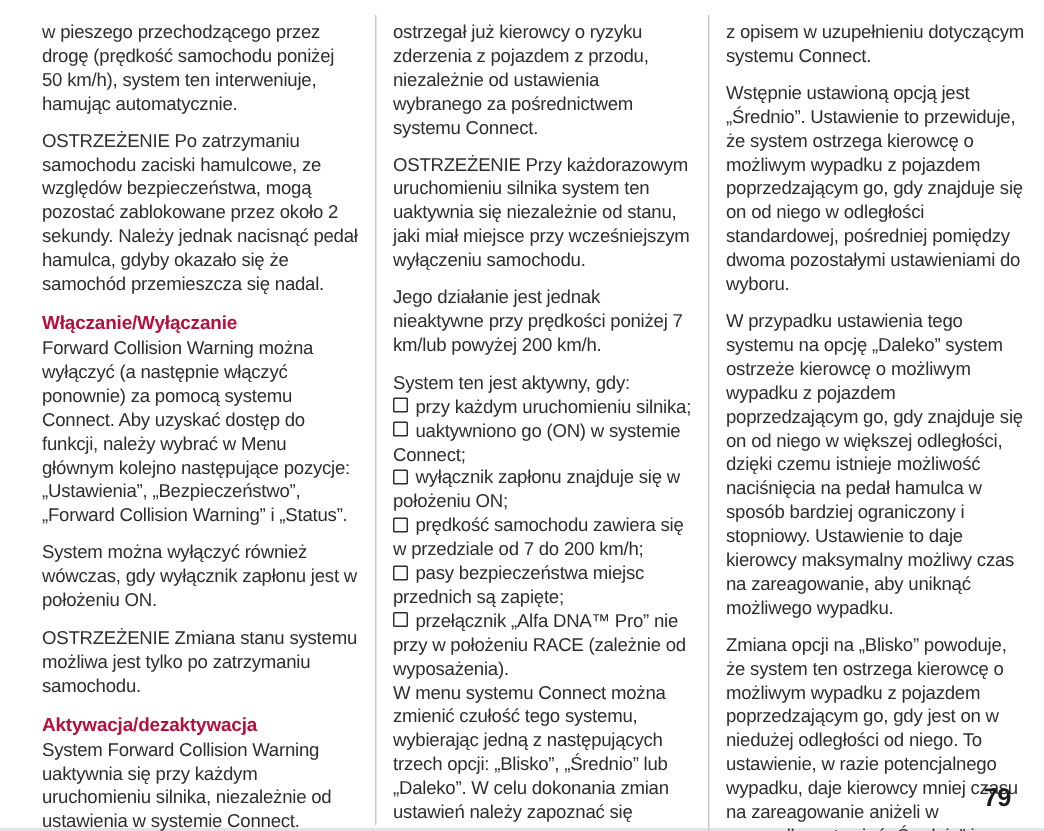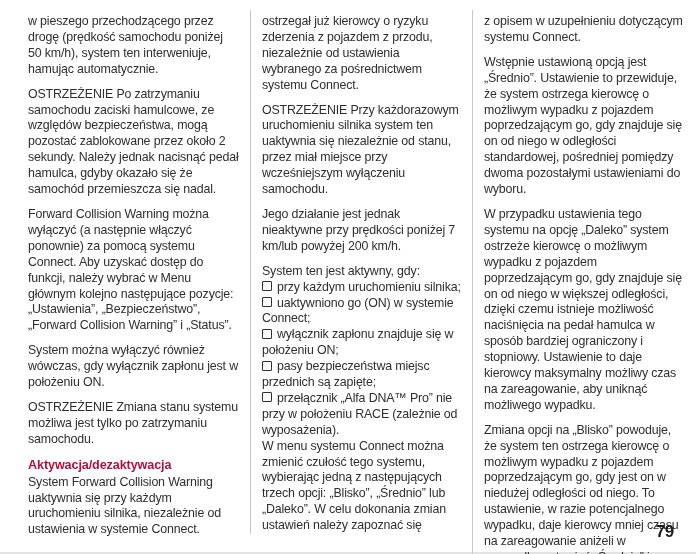--- a/index.html
+++ b/index.html
@@ -72,36 +72,38 @@
 </style>
 </head>
 <body>
 
 <div class="page">
   <div class="cols">
 
     <div class="col">
       <p>w pieszego przechodzącego przez drogę (prędkość samochodu poniżej 50 km/h), system ten interweniuje, hamując automatycznie.</p>
       <p>OSTRZEŻENIE Po zatrzymaniu samochodu zaciski hamulcowe, ze względów bezpieczeństwa, mogą pozostać zablokowane przez około 2 sekundy. Należy jednak nacisnąć pedał hamulca, gdyby okazało się że samochód przemieszcza się nadal.</p>
+      <p class="h">Włączanie/Wyłączanie</p>
       <p>Forward Collision Warning można wyłączyć (a następnie włączyć ponownie) za pomocą systemu Connect. Aby uzyskać dostęp do funkcji, należy wybrać w Menu głównym kolejno następujące pozycje: „Ustawienia”, „Bezpieczeństwo”, „Forward Collision Warning” i „Status”.</p>
       <p>System można wyłączyć również wówczas, gdy wyłącznik zapłonu jest w położeniu ON.</p>
       <p>OSTRZEŻENIE Zmiana stanu systemu możliwa jest tylko po zatrzymaniu samochodu.</p>
       <p class="h">Aktywacja/dezaktywacja</p>
       <p>System Forward Collision Warning uaktywnia się przy każdym uruchomieniu silnika, niezależnie od ustawienia w systemie Connect.</p>
 
     </div>
 
     <div class="col">
       <p>ostrzegał już kierowcy o ryzyku zderzenia z pojazdem z przodu, niezależnie od ustawienia wybranego za pośrednictwem systemu Connect.</p>
-      <p>OSTRZEŻENIE Przy każdorazowym uruchomieniu silnika system ten uaktywnia się niezależnie od stanu, przez miał miejsce przy wcześniejszym wyłączeniu samochodu.</p>
+      <p>OSTRZEŻENIE Przy każdorazowym uruchomieniu silnika system ten uaktywnia się niezależnie od stanu, jaki miał miejsce przy wcześniejszym wyłączeniu samochodu.</p>
       <p>Jego działanie jest jednak nieaktywne przy prędkości poniżej 7 km/lub powyżej 200 km/h.</p>
       <p class="tight">System ten jest aktywny, gdy:</p>
       <p class="li"><span class="box"></span><span>przy każdym uruchomieniu silnika;</span></p>
       <p class="li"><span class="box"></span><span>uaktywniono go (ON) w systemie Connect;</span></p>
       <p class="li"><span class="box"></span><span>wyłącznik zapłonu znajduje się w położeniu ON;</span></p>
+      <p class="li"><span class="box"></span><span>prędkość samochodu zawiera się w przedziale od 7 do 200 km/h;</span></p>
       <p class="li"><span class="box"></span><span>pasy bezpieczeństwa miejsc przednich są zapięte;</span></p>
       <p class="li"><span class="box"></span><span>przełącznik „Alfa DNA™ Pro” nie przy w położeniu RACE (zależnie od wyposażenia).</span></p>
       <p class="tight">W menu systemu Connect można zmienić czułość tego systemu, wybierając jedną z następujących trzech opcji: „Blisko”, „Średnio” lub „Daleko”. W celu dokonania zmian ustawień należy zapoznać się</p>
     </div>
 
     <div class="col">
       <p>z opisem w uzupełnieniu dotyczącym systemu Connect.</p>
       <p>Wstępnie ustawioną opcją jest „Średnio”. Ustawienie to przewiduje, że system ostrzega kierowcę o możliwym wypadku z pojazdem poprzedzającym go, gdy znajduje się on od niego w odległości standardowej, pośredniej pomiędzy dwoma pozostałymi ustawieniami do wyboru.</p>
       <p>W przypadku ustawienia tego systemu na opcję „Daleko” system ostrzeże kierowcę o możliwym wypadku z pojazdem poprzedzającym go, gdy znajduje się on od niego w większej odległości, dzięki czemu istnieje możliwość naciśnięcia na pedał hamulca w sposób bardziej ograniczony i stopniowy. Ustawienie to daje kierowcy maksymalny możliwy czas na zareagowanie, aby uniknąć możliwego wypadku.</p>
       <p>Zmiana opcji na „Blisko” powoduje, że system ten ostrzega kierowcę o możliwym wypadku z pojazdem poprzedzającym go, gdy jest on w niedużej odległości od niego. To ustawienie, w razie potencjalnego wypadku, daje kierowcy mniej czasu na zareagowanie aniżeli w przypadku ustawień „Średnio” i „Daleko”, ale jednocześnie pozwala na bardziej dynamiczną jazdę samochodem.</p>

